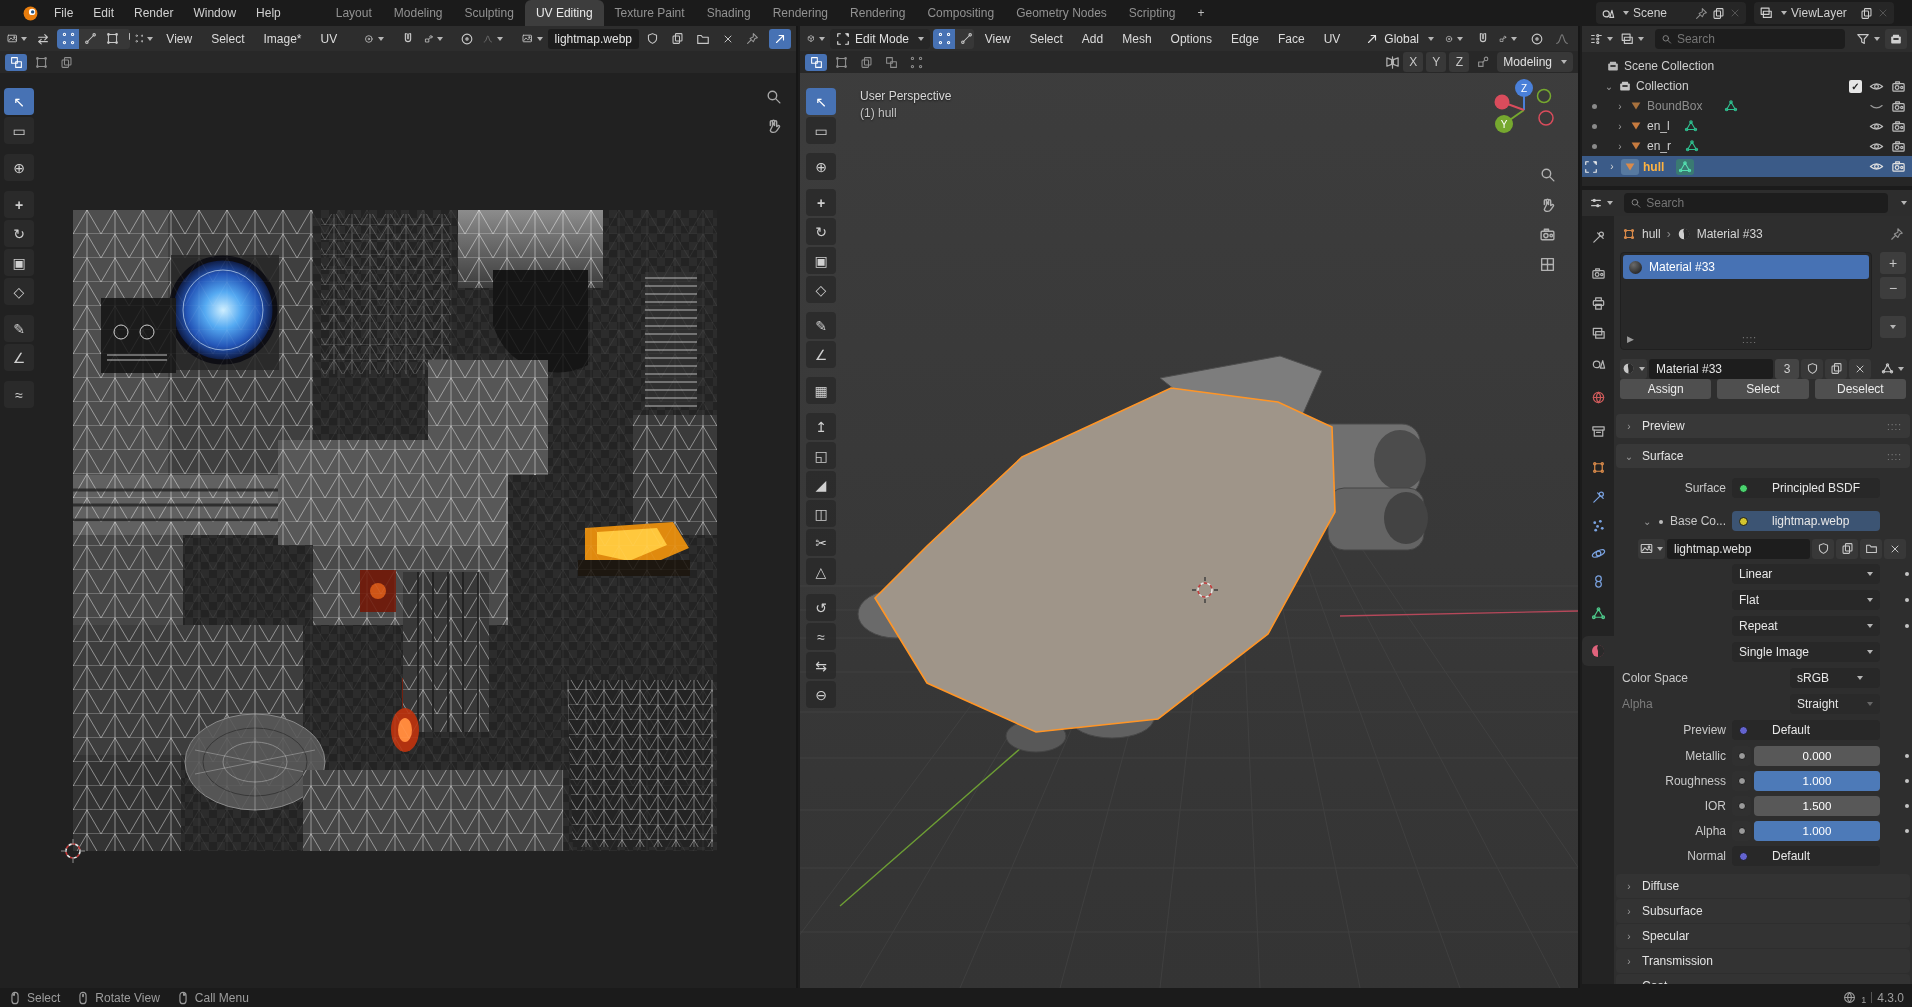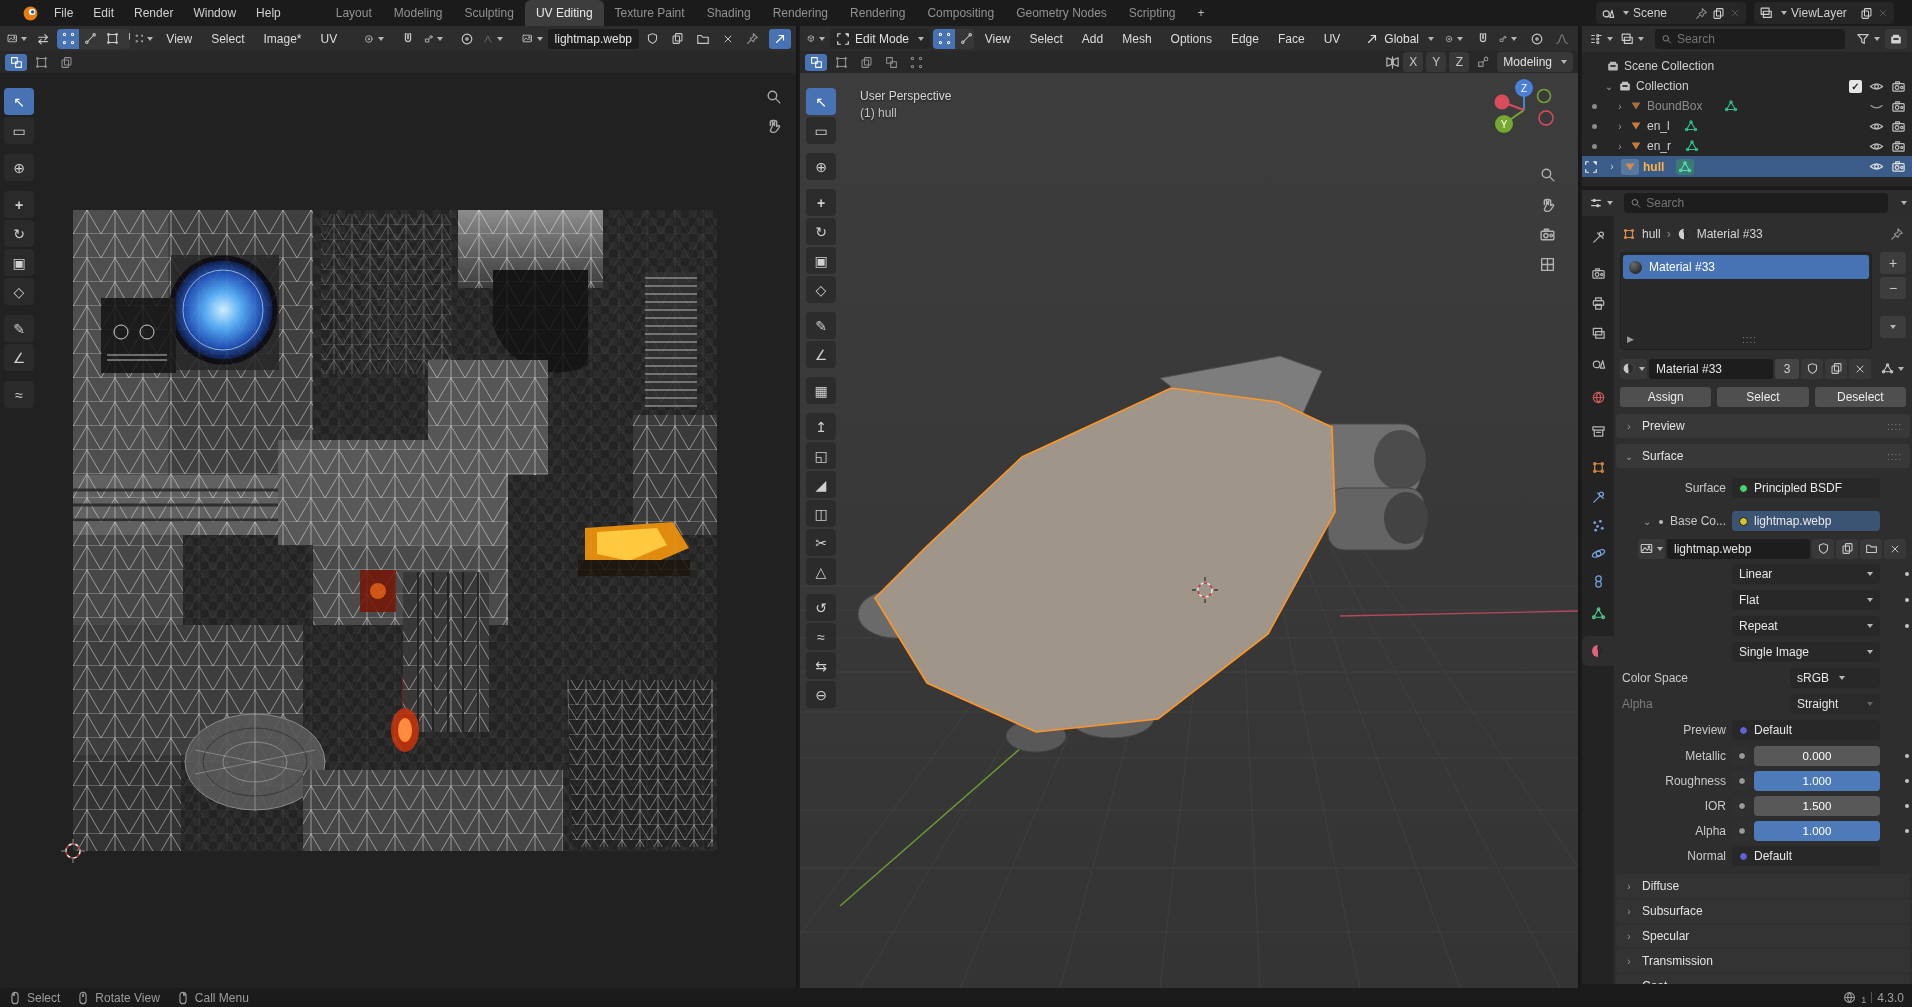--- a/index.html
+++ b/index.html
@@ -26,21 +26,21 @@
 .toolrail{position:absolute;display:flex;flex-direction:column;gap:2px;z-index:5}
 .tool{width:30px;height:27px;background:#2b2b2bee;border-radius:4px;display:flex;align-items:center;justify-content:center;color:#d0d0d0;font-size:14px}
 .tool.on{background:#4772b4;color:#fff}
 
 .orow{position:absolute;left:0;right:0;height:20px;display:flex;align-items:center;gap:4px;color:#cfcfcf}
 .orow .lbl{white-space:nowrap}
 .chev{color:#9a9a9a;font-size:10px;width:10px;text-align:center}
 
 .prow{position:absolute;left:0;right:0;height:20px}
 .plabel{position:absolute;left:0;width:112px;text-align:right;color:#c9c9c9;line-height:20px;white-space:nowrap}
-.pval{position:absolute;left:118px;width:148px;height:20px;background:#282828;border-radius:4px;display:flex;align-items:center;padding:0 7px;gap:6px;color:#e8e8e8}
+.pval{position:absolute;left:118px;width:148px;height:20px;background:#282828;border-radius:4px;display:flex;align-items:center;padding:0 7px;gap:24px;color:#e8e8e8}
 .deco{position:absolute;right:3px;top:8px;width:4px;height:4px;border-radius:50%;background:#c4c4c4}
 .ndot{width:9px;height:9px;border-radius:50%;flex:none;border:1px solid #1a1a1a}
 .slider{position:absolute;left:140px;width:126px;height:20px;border-radius:4px;background:#585858;overflow:hidden;text-align:center;line-height:20px;color:#fff;font-size:11.5px}
 .slider .fill{position:absolute;left:0;top:0;bottom:0;background:#4d7ab8}
 .slider span{position:relative}
 .socket{position:absolute;left:118px;width:19px;height:20px;background:#303030;border-radius:4px;display:flex;align-items:center;justify-content:center}
 .socket i{width:8px;height:8px;border-radius:50%;background:#9a9a9a;border:1px solid #1a1a1a}
 .panelhdr{position:absolute;left:2px;right:2px;height:24px;background:#383838;border-radius:4px;display:flex;align-items:center;padding:0 8px;gap:8px;color:#e3e3e3}
 .grip{color:#7e7e7e;letter-spacing:1px;font-size:10px;margin-left:auto}
 .pbtn{flex:1;height:20px;background:#4f4f4f;border-radius:3px;display:flex;align-items:center;justify-content:center;color:#ececec}
@@ -1098,21 +1098,21 @@
             </svg>
           </div>
         <div class="hbtn" style="margin-left:6px">
           <svg class="ic" style="width:13px;height:13px">
               <use href="#i-meshdata"></use>
             </svg>
             <span class="caret"></span>
         </div>
       </div>
 
-      <div class="row" style="position:absolute;left:6px;top:170px;right:6px;height:21px;gap:6px">
+      <div class="row" style="position:absolute;left:6px;top:162px;right:6px;height:21px;gap:6px">
         <div class="pbtn">Assign</div>
         <div class="pbtn">Select</div>
         <div class="pbtn">Deselect</div>
       </div>
 
       <div class="panelhdr" style="top:198px">
         <span class="chev">›</span>
         <span>Preview</span>
         <span class="grip">::::</span>
       </div>

